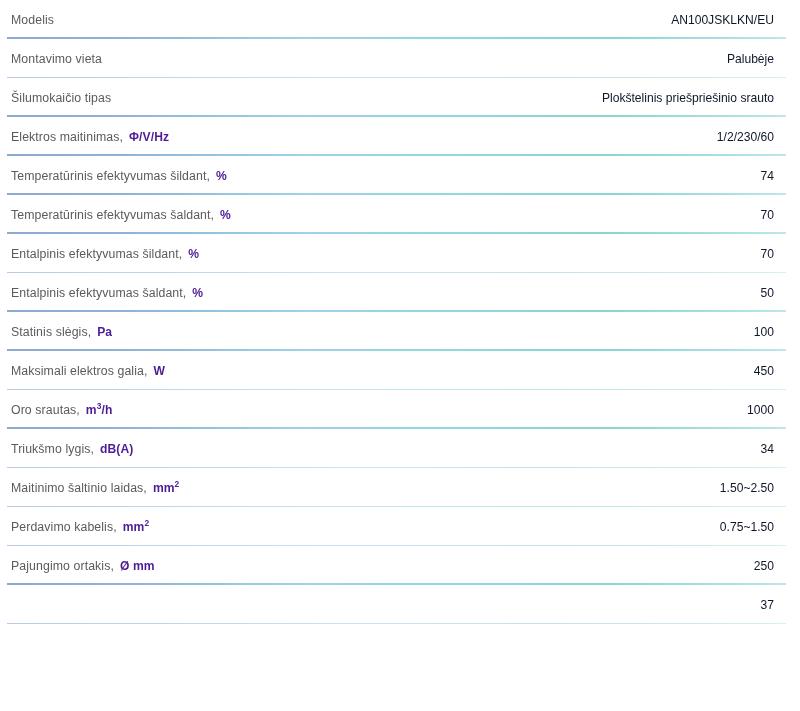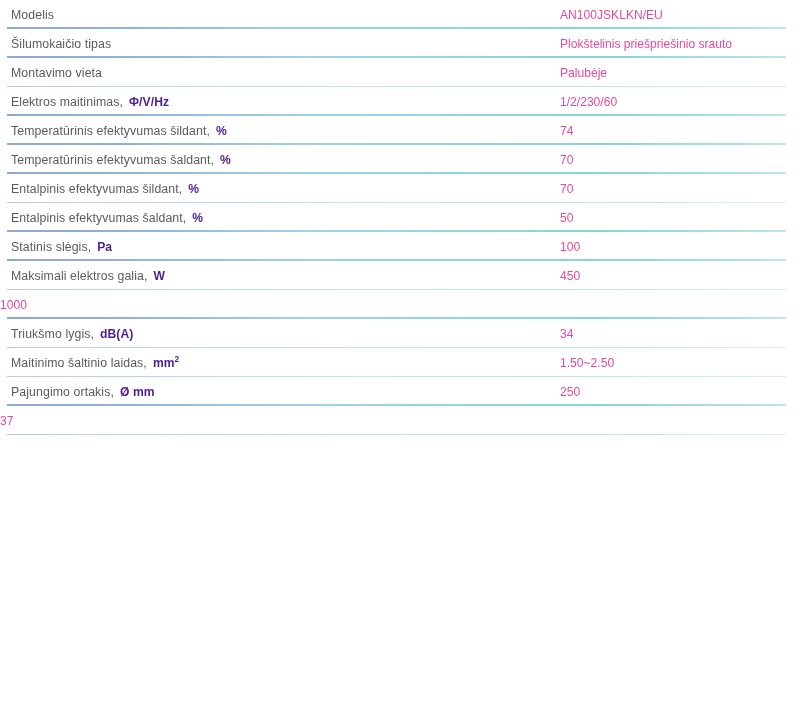--- a/index.html
+++ b/index.html
@@ -18,21 +18,21 @@
   #spec-table {
     width: 800px;
     height: 711px;
     box-sizing: border-box;
     padding: 0;
     position: relative;
   }
 
   .spec-row {
     position: relative;
-    height: 29px;
+    height: 39px;
     box-sizing: border-box;
     display: flex;
     align-items: center;
   }
 
   
   .spec-row::after {
     content: "";
     position: absolute;
     left: 7px;
@@ -79,43 +79,43 @@
     font-size: 12.1px;
   }
   .spec-label .unit sup {
     font-size: 8.4px;
     vertical-align: super;
     line-height: 0;
   }
 
   .spec-value {
     flex: 1 1 auto;
-    text-align: left;
+    text-align: right;
     padding-right: 26px;
     box-sizing: border-box;
     font-size: 12.1px;
-    color: #ec4899;
+    color: #0f172a;
     white-space: nowrap;
   }
 </style>
 </head>
 <body>
 
 <div id="spec-table">
     <div class="spec-row">
       <div class="spec-label"><span>Modelis</span></div>
       <div class="spec-value">AN100JSKLKN/EU</div>
     </div>
+    <div class="spec-row light">
+      <div class="spec-label"><span>Montavimo vieta</span></div>
+      <div class="spec-value">Palubėje</div>
+    </div>
     <div class="spec-row">
       <div class="spec-label"><span>Šilumokaičio tipas</span></div>
       <div class="spec-value">Plokštelinis priešpriešinio srauto</div>
-    </div>
-    <div class="spec-row light">
-      <div class="spec-label"><span>Montavimo vieta</span></div>
-      <div class="spec-value">Palubėje</div>
     </div>
     <div class="spec-row">
       <div class="spec-label"><span>Elektros maitinimas,</span><span class="unit"><span>Φ/V/Hz</span></span></div>
       <div class="spec-value">1/2/230/60</div>
     </div>
     <div class="spec-row">
       <div class="spec-label"><span>Temperatūrinis efektyvumas šildant,</span><span class="unit"><span>%</span></span></div>
       <div class="spec-value">74</div>
     </div>
     <div class="spec-row">
@@ -132,29 +132,34 @@
     </div>
     <div class="spec-row">
       <div class="spec-label"><span>Statinis slėgis,</span><span class="unit"><span>Pa</span></span></div>
       <div class="spec-value">100</div>
     </div>
     <div class="spec-row light">
       <div class="spec-label"><span>Maksimali elektros galia,</span><span class="unit"><span>W</span></span></div>
       <div class="spec-value">450</div>
     </div>
     <div class="spec-row">
+      <div class="spec-label"><span>Oro srautas,</span><span class="unit"><span>m</span><sup>3</sup><span>/h</span></span></div>
       <div class="spec-value">1000</div>
     </div>
     <div class="spec-row light">
       <div class="spec-label"><span>Triukšmo lygis,</span><span class="unit"><span>dB(A)</span></span></div>
       <div class="spec-value">34</div>
     </div>
     <div class="spec-row light">
       <div class="spec-label"><span>Maitinimo šaltinio laidas,</span><span class="unit"><span>mm</span><sup>2</sup></span></div>
       <div class="spec-value">1.50~2.50</div>
+    </div>
+    <div class="spec-row light">
+      <div class="spec-label"><span>Perdavimo kabelis,</span><span class="unit"><span>mm</span><sup>2</sup></span></div>
+      <div class="spec-value">0.75~1.50</div>
     </div>
     <div class="spec-row">
       <div class="spec-label"><span>Pajungimo ortakis,</span><span class="unit"><span>Ø mm</span></span></div>
       <div class="spec-value">250</div>
     </div>
     <div class="spec-row light">
       <div class="spec-value">37</div>
     </div>
   </div>
 

